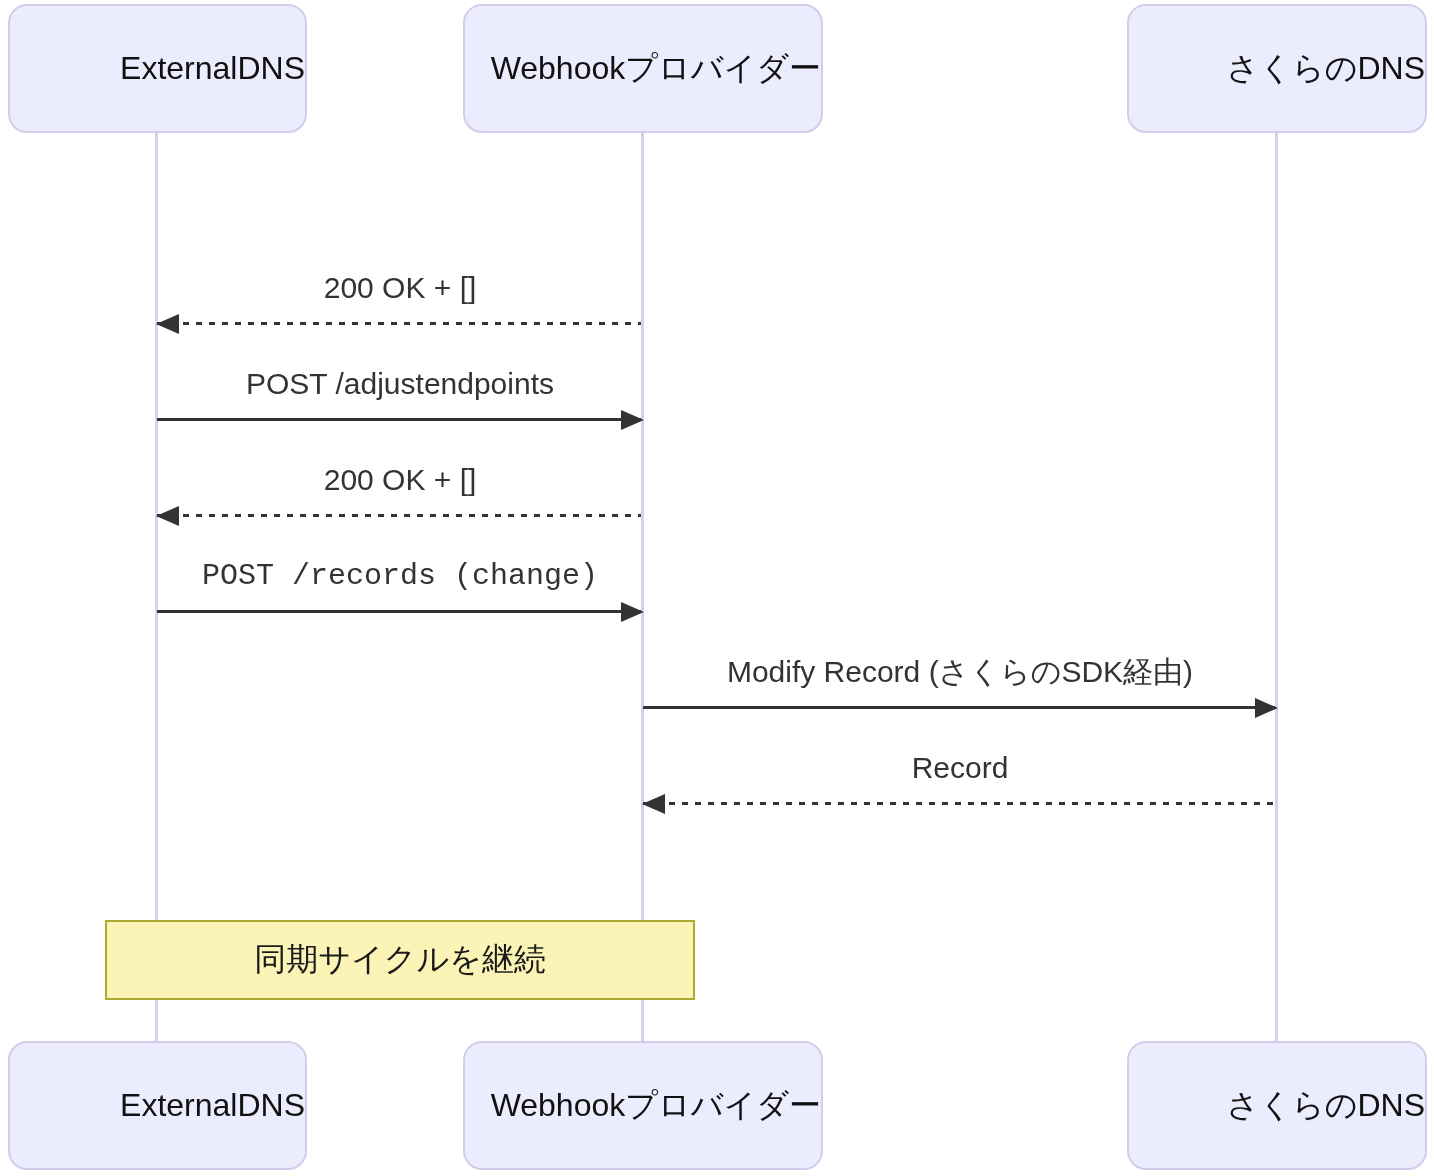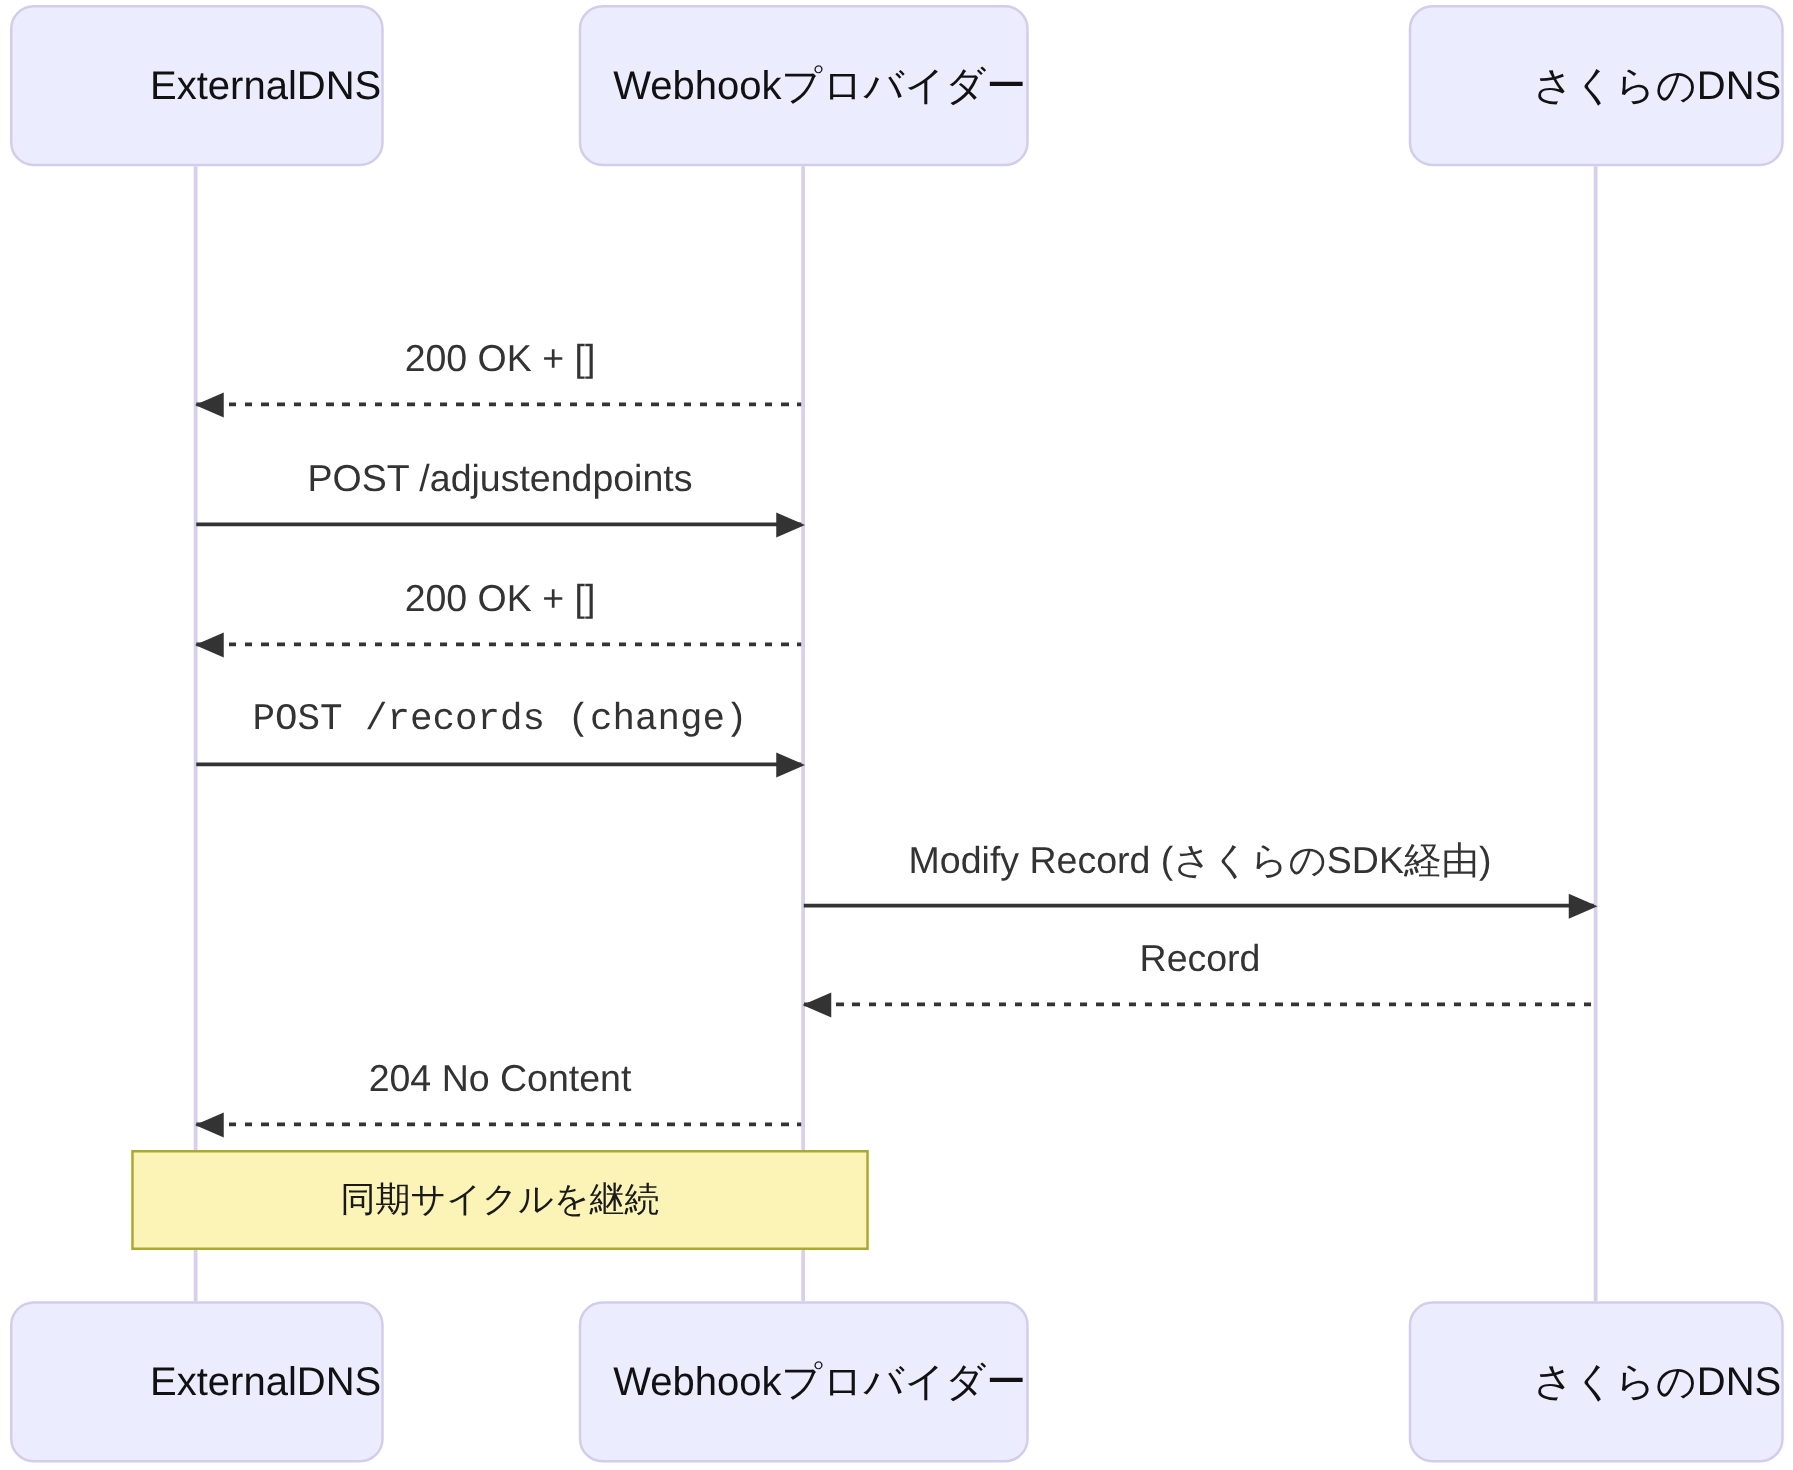--- a/index.html
+++ b/index.html
@@ -55,21 +55,21 @@
     border-top:10px solid transparent;
     border-bottom:10px solid transparent;
   }
   .msg-arrow .head.right{right:-1px;border-left:23px solid var(--line);}
   .msg-arrow .head.left{left:-1px;border-right:23px solid var(--line);}
   .note{
     position:absolute;left:105px;top:920px;width:586px;height:76px;
     background:var(--note-fill);
     border:2px solid var(--note-border);
     display:flex;align-items:center;justify-content:center;
-    font-size:28px;color:var(--note-text);
+    font-size:32px;color:var(--note-text);
     z-index:4;
   }
 </style>
 </head>
 <body>
 
 <div class="canvas">
 
   <div class="lifeline" style="left:155px;"></div>
   <div class="lifeline" style="left:641px;"></div>
@@ -111,43 +111,36 @@
   </div>
 
   <div class="message" style="left:157px;top:554px;width:486px;font-family:Liberation Mono, monospace;">
     <div class="msg-label">POST /records (change)</div>
     <div class="msg-arrow">
       <div class="line"></div>
       <div class="head right"></div>
     </div>
   </div>
 
-  <div class="message" style="left:643px;top:667px;width:634px;">
+  <div class="message" style="left:643px;top:650px;width:634px;">
     <div class="msg-label">Modify Record (さくらのSDK経由)</div>
     <div class="msg-arrow">
       <div class="line"></div>
       <div class="head right"></div>
     </div>
   </div>
 
   <div class="message" style="left:643px;top:746px;width:634px;">
     <div class="msg-label">Record</div>
     <div class="msg-arrow">
       <div class="line dashed"></div>
       <div class="head left"></div>
     </div>
   </div>
 
-  <div class="message" style="left:157px;top:842px;width:486px;">
-    <div class="msg-label">204 No Content</div>
-    <div class="msg-arrow">
-      <div class="line dashed"></div>
-      <div class="head left"></div>
-    </div>
-  </div>
 
   <div class="note">
     <span>同期サイクルを継続</span>
   </div>
 
   <div class="actor-box" style="left:8px;top:1041px;width:299px;">
     <span>ExternalDNS</span>
   </div>
   <div class="actor-box" style="left:463px;top:1041px;width:360px;">
     <span>Webhookプロバイダー</span>

